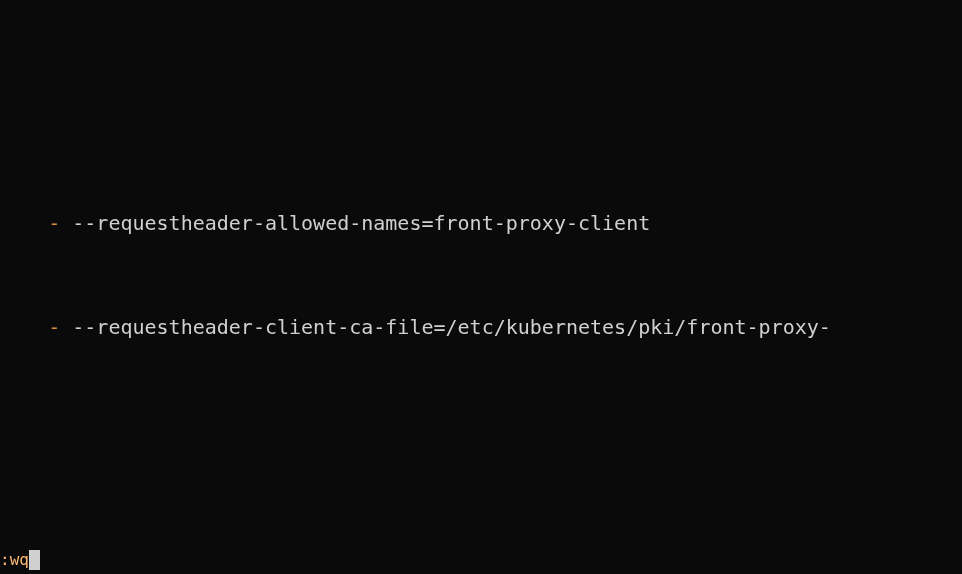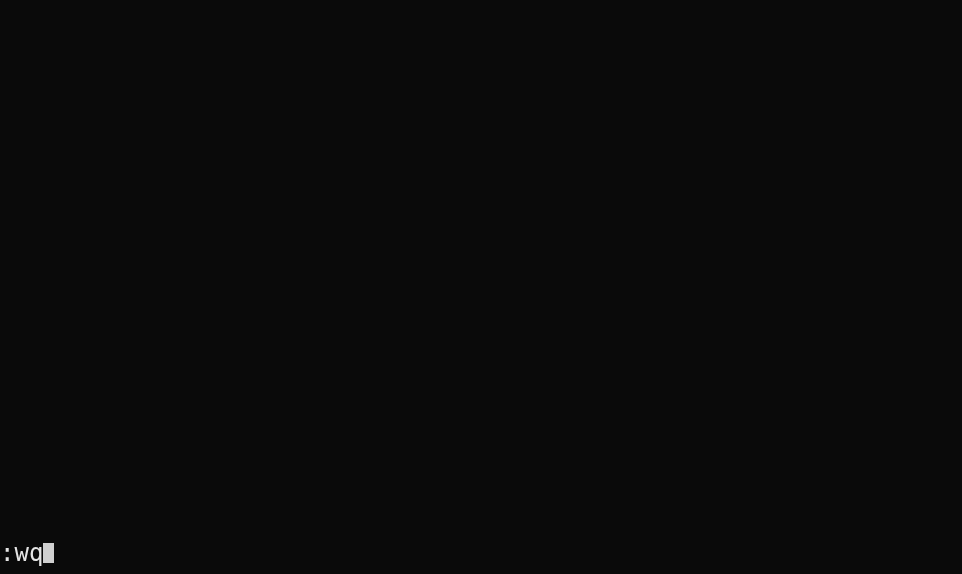--- a/index.html
+++ b/index.html
@@ -29,22 +29,22 @@
   .dash {
     color: #d88a3a;
   }
   .arg {
     color: #d0d0d0;
   }
   .statusbar {
     position: absolute;
     bottom: 0;
     left: 0;
-    font-size: 24px;
-    color: #e5e5e5;
+    font-size: 16px;
+    color: #fdba74;
   }
   .cursor {
     display: inline-block;
     width: 11px;
     height: 20px;
     background: #d0d0d0;
     vertical-align: middle;
     margin-bottom: 2px;
   }
   .toprow {
@@ -53,20 +53,22 @@
   }
 </style>
 </head>
 <body>
 
 <div class="editor">
 
   
 
   
+  <div class="line"><span>    </span><span class="dash">-</span><span> </span><span class="arg">--requestheader-allowed-names=front-proxy-client</span></div>
+  <div class="line"><span>    </span><span class="dash">-</span><span> </span><span class="arg">--requestheader-client-ca-file=/etc/kubernetes/pki/front-proxy-</span></div>
   
   
   
   
   
   
   
   
 
   

